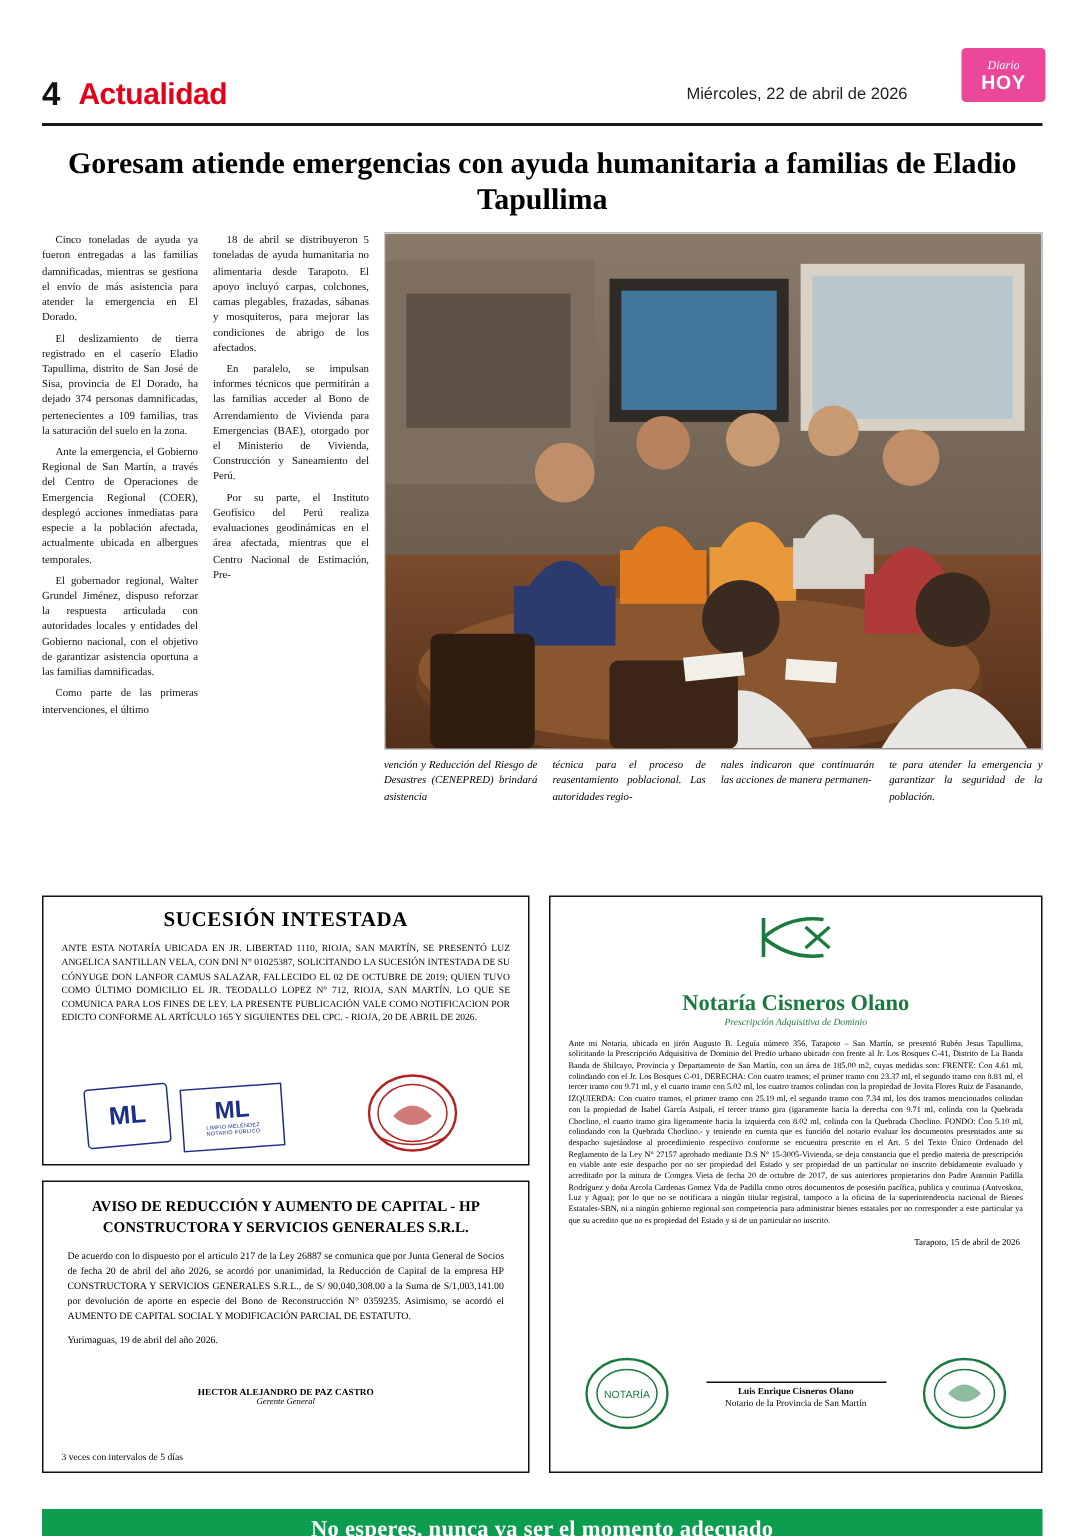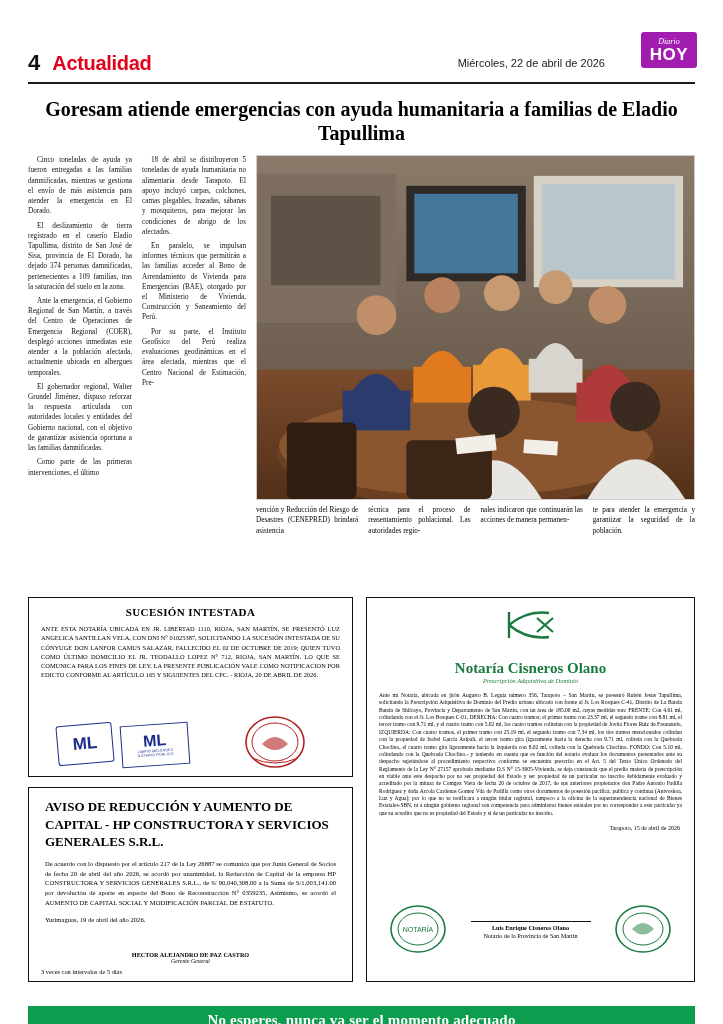--- a/index.html
+++ b/index.html
@@ -36,28 +36,28 @@
   }
   .masthead-date {
     margin-left: auto;
     font-family: "Liberation Sans", sans-serif;
     font-size: 11px; color:#222;
     padding-right: 90px;
   }
   .logo-box {
     position: absolute; right: -2px; top: -12px;
     width: 56px; height: 36px;
-    background: #a21caf;
+    background: #ec4899;
     border-radius: 3px;
     color: #fff;
     display:flex; flex-direction:column; align-items:center; justify-content:center;
     line-height: 1;
   }
   .logo-box .l1 { font-family:"Liberation Serif", serif; font-size: 8px; font-style: italic; }
-  .logo-box .l2 { font-family:"Liberation Sans", sans-serif; font-size: 17px; font-weight: bold; letter-spacing:.5px; }
+  .logo-box .l2 { font-family:"Liberation Sans", sans-serif; font-size: 13px; font-weight: bold; letter-spacing:.5px; }
 
   
   .headline {
     margin: 14px 40px 10px 40px;
     text-align: center;
     font-family: "Liberation Serif", serif;
     font-weight: bold;
     font-size: 20px;
     line-height: 1.18;
     color: #000;
@@ -94,21 +94,21 @@
   .undercols {
     position: absolute;
     top: 350px; left: 228px;
     width: 439px;
     display: flex; gap: 10px;
   }
   .undercols .uc {
     width: 104px;
     font-size: 7.2px; line-height: 1.42; text-align: justify;
   }
-  .undercols .uc p { margin: 0 0 4px 0; }
+  .undercols .uc p { margin: 0 0 4px 0; font-style: italic; }
 
   
   .notices {
     position: absolute;
     left: 28px; right: 28px;
     top: 553px;
     height: 385px;
   }
   .notice-box {
     position: absolute;
@@ -117,21 +117,21 @@
     overflow: hidden;
   }
   .nb-left-top { left: 0; top: 0; width: 325px; height: 180px; }
   .nb-left-bottom { left: 0; top: 190px; width: 325px; height: 195px; }
   .nb-right { left: 338px; top: 0; width: 329px; height: 385px; }
 
   .nb-title {
     text-align: center;
     font-family: "Liberation Serif", serif;
     font-weight: bold;
-    font-size: 11px;
+    font-size: 14px;
     letter-spacing: .4px;
     margin: 8px 10px 6px 10px;
     text-transform: uppercase;
   }
   .nb-body {
     font-size: 6.4px;
     line-height: 1.45;
     text-align: justify;
     margin: 0 12px;
   }
@@ -163,21 +163,21 @@
   }
   .seal-ml2 .big { font-weight:bold; font-size: 16px; line-height:1; }
   .seal-ml2 .sm { font-size: 3.6px; letter-spacing:.2px; }
   .seal-round {
     right: 46px; bottom: 2px;
     width: 62px; height: 56px;
   }
 
   
   .cap-title {
-    text-align:left; font-weight:bold; font-size: 13px;
+    text-align:center; font-weight:bold; font-size: 10px;
     font-family: "Liberation Serif", serif;
     margin: 10px 16px 8px 16px; line-height: 1.35;
   }
   .cap-body { font-size: 6.6px; line-height: 1.5; text-align: justify; margin: 0 16px; }
   .cap-sign {
     text-align:center; font-size:6.2px; margin-top: 26px; font-weight: bold;
   }
   .cap-sign .role { font-weight: normal; font-style: italic; font-size: 5.8px; }
   .cap-foot { position:absolute; left:12px; bottom:6px; font-size: 6.4px; }
 
@@ -238,21 +238,21 @@
     </div>
   </div>
 
   <h1 class="headline">Goresam atiende emergencias con ayuda humanitaria a familias de Eladio Tapullima</h1>
 
   <div class="article">
 
     <div class="col col1">
       <p>Cinco toneladas de ayuda ya fueron entregadas a las familias damnificadas, mientras se gestiona el envío de más asistencia para atender la emergencia en El Dorado.</p>
       <p>El deslizamiento de tierra registrado en el caserío Eladio Tapullima, distrito de San José de Sisa, provincia de El Dorado, ha dejado 374 personas damnificadas, pertenecientes a 109 familias, tras la saturación del suelo en la zona.</p>
-      <p>Ante la emergencia, el Gobierno Regional de San Martín, a través del Centro de Operaciones de Emergencia Regional (COER), desplegó acciones inmediatas este atender a la población afectada, actualmente ubicada en albergues temporales.</p>
+      <p>Ante la emergencia, el Gobierno Regional de San Martín, a través del Centro de Operaciones de Emergencia Regional (COER), desplegó acciones inmediatas para especie a la población afectada, actualmente ubicada en albergues temporales.</p>
       <p>El gobernador regional, Walter Grundel Jiménez, dispuso reforzar la respuesta articulada con autoridades locales y entidades del Gobierno nacional, con el objetivo de garantizar asistencia oportuna a las familias damnificadas.</p>
       <p>Como parte de las primeras intervenciones, el último</p>
     </div>
 
     <div class="col col2">
       <p>18 de abril se distribuyeron 5 toneladas de ayuda humanitaria no alimentaria desde Tarapoto. El apoyo incluyó carpas, colchones, camas plegables, frazadas, sábanas y mosquiteros, para mejorar las condiciones de abrigo de los afectados.</p>
       <p>En paralelo, se impulsan informes técnicos que permitirán a las familias acceder al Bono de Arrendamiento de Vivienda para Emergencias (BAE), otorgado por el Ministerio de Vivienda, Construcción y Saneamiento del Perú.</p>
       <p>Por su parte, el Instituto Geofísico del Perú realiza evaluaciones geodinámicas en el área afectada, mientras que el Centro Nacional de Estimación, Pre-</p>
     </div>
 

